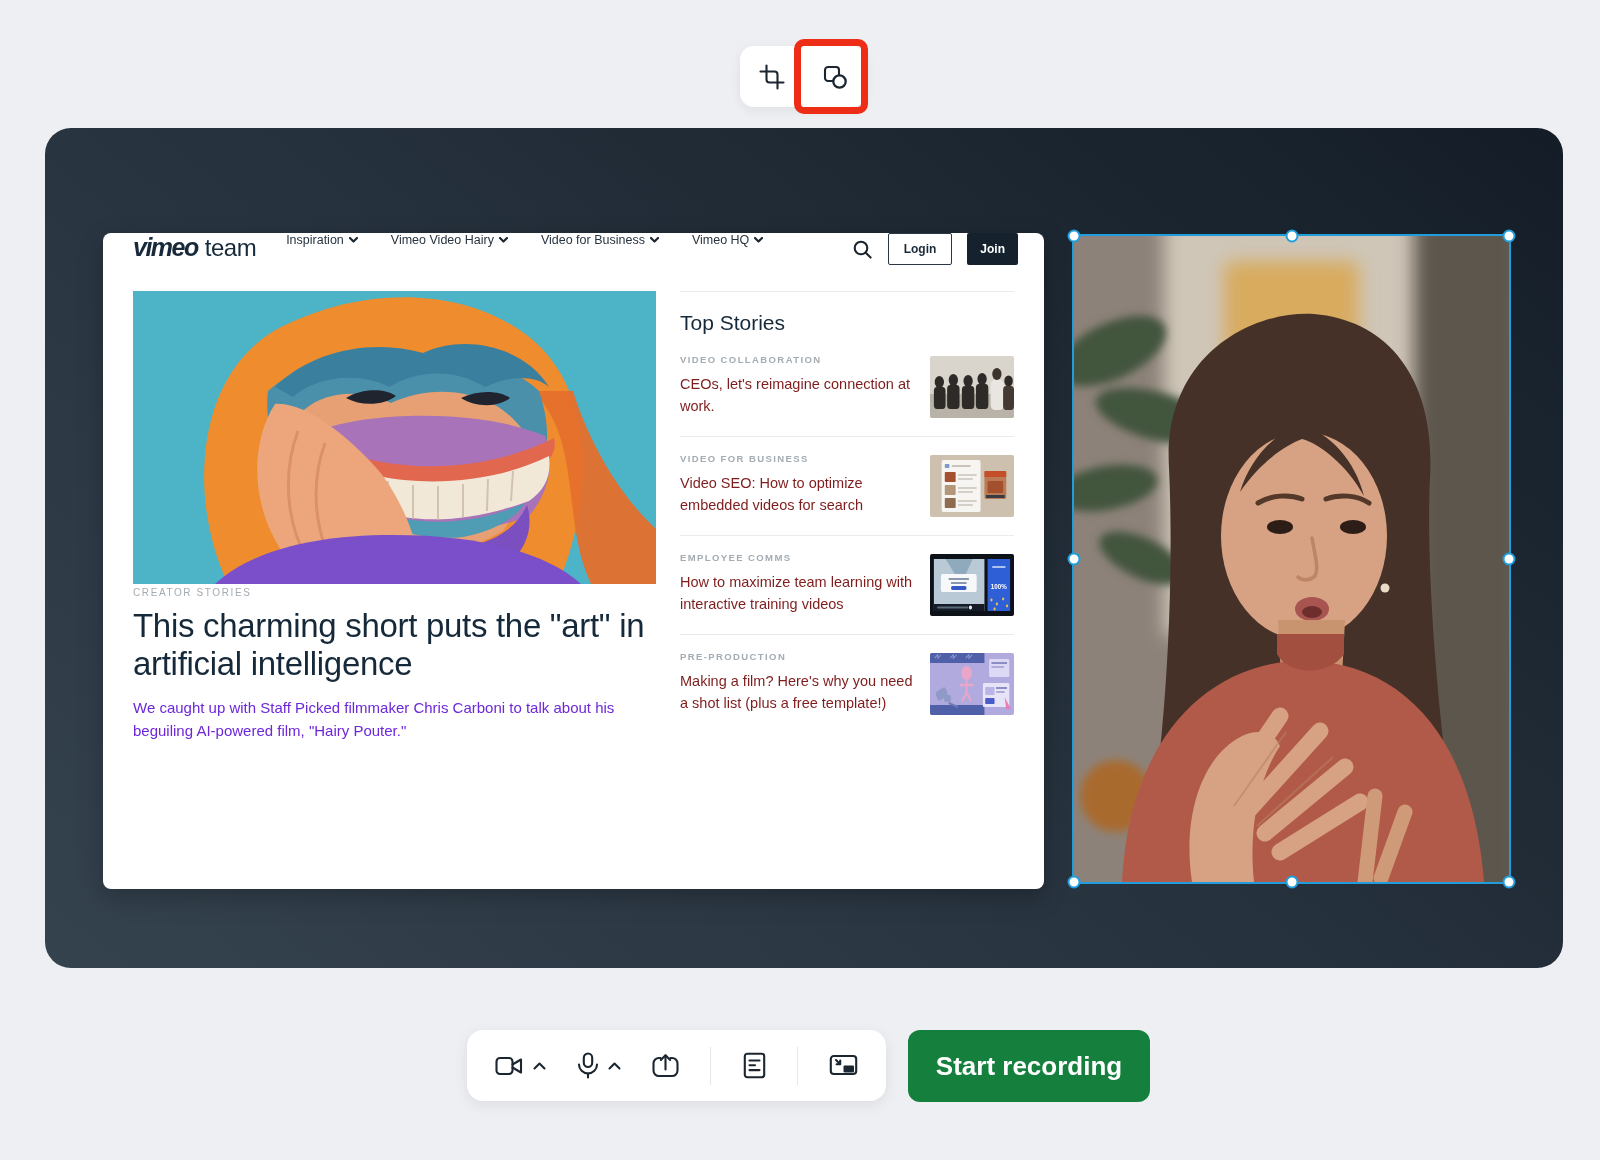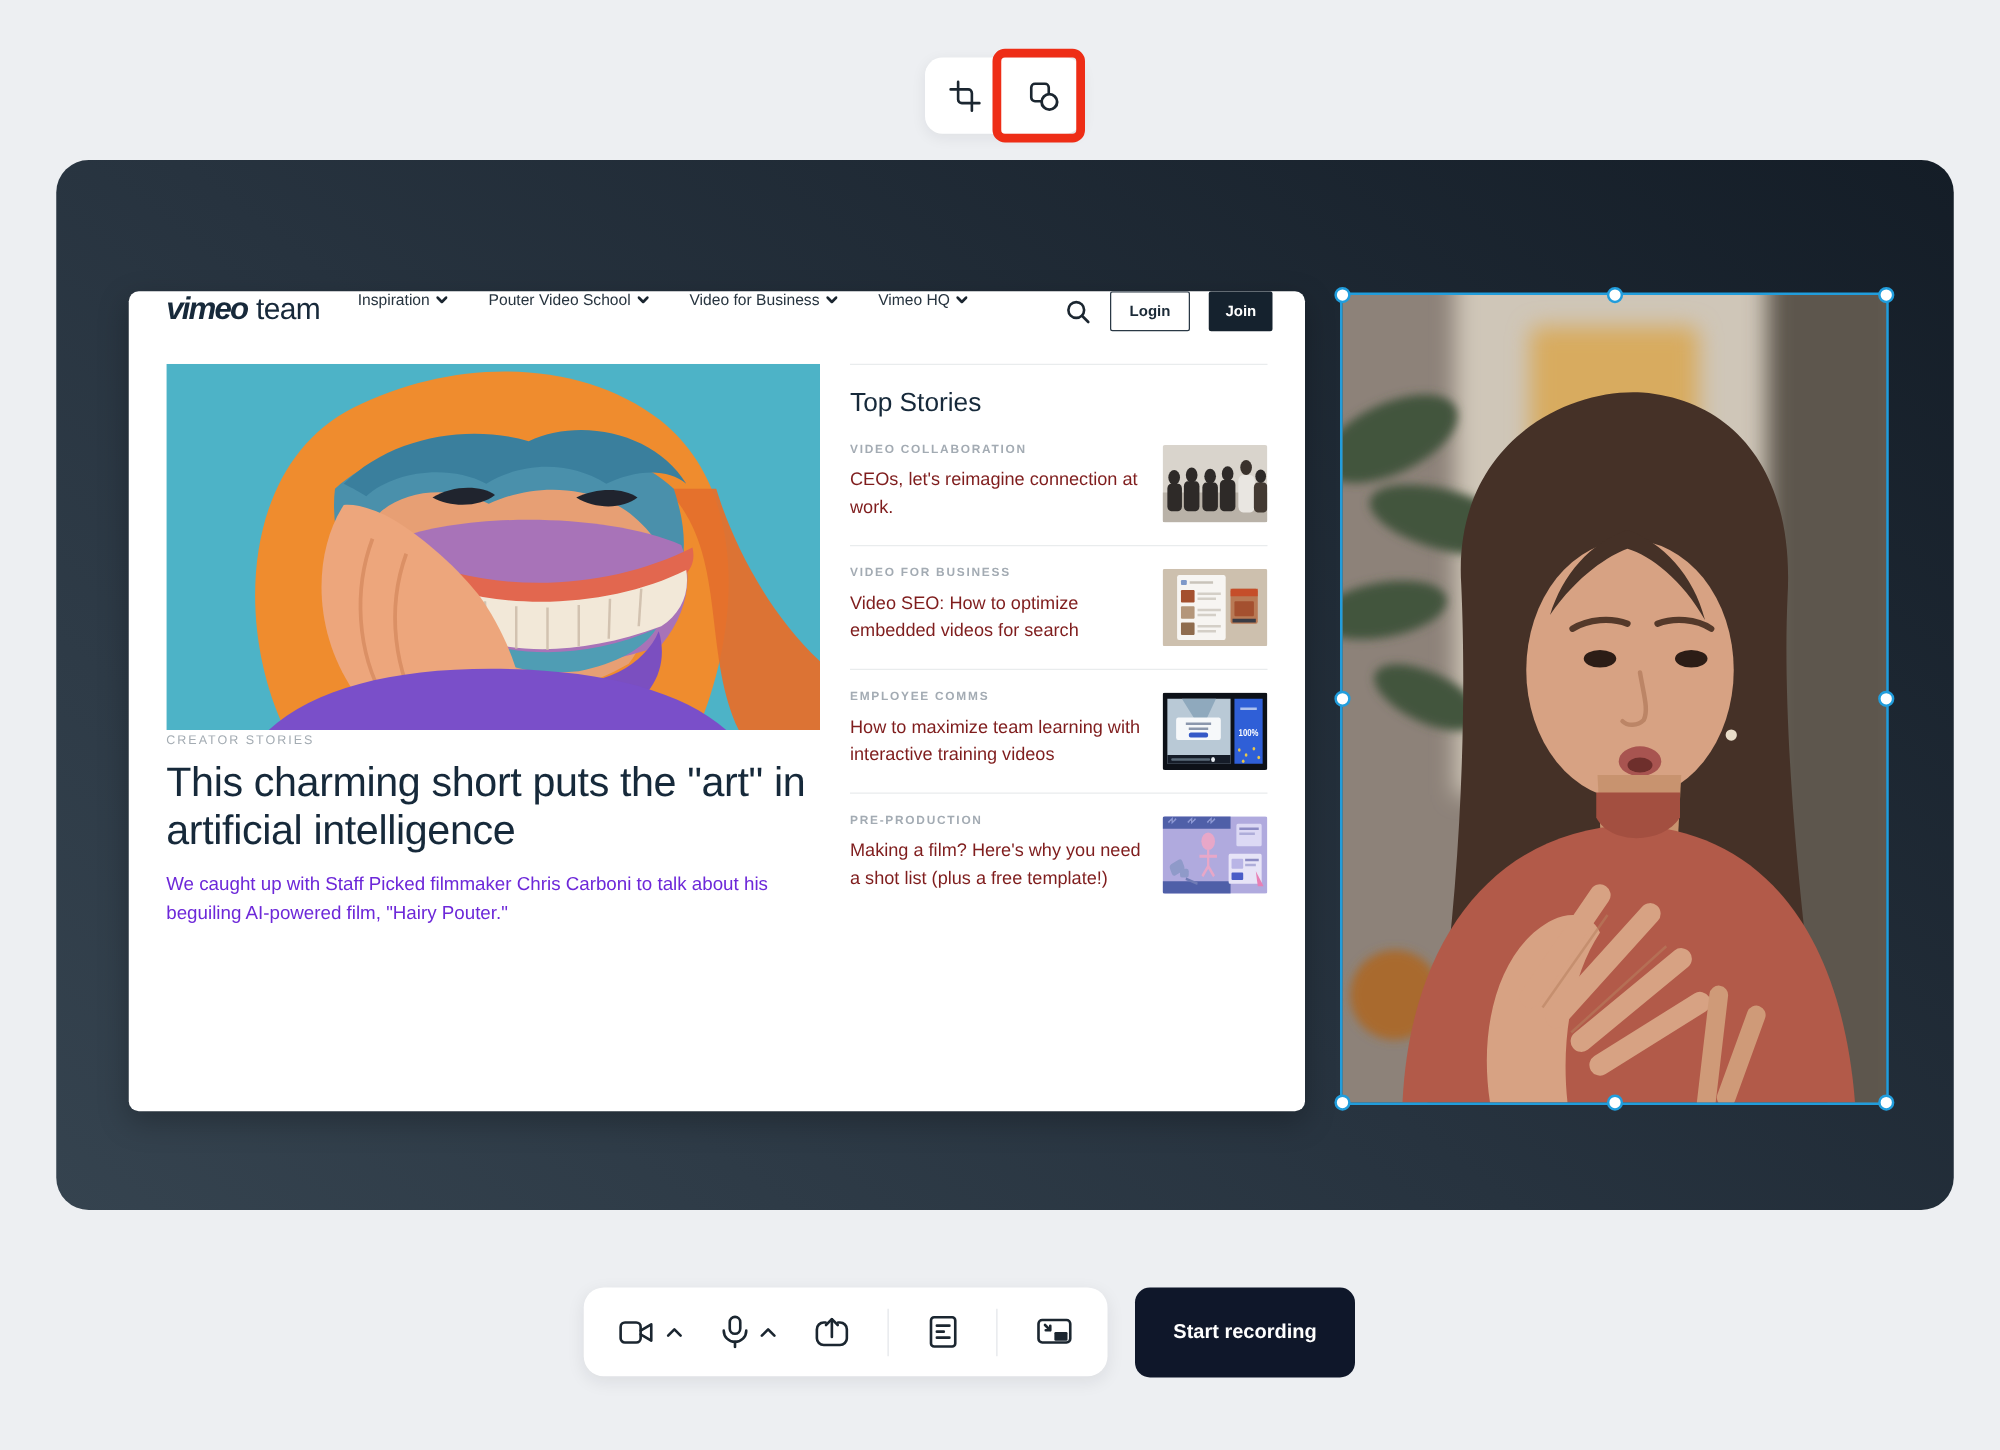--- a/index.html
+++ b/index.html
@@ -96,24 +96,24 @@
     position:absolute; left:467px; top:1030px; width:419px; height:71px;
     background:#ffffff; border-radius:16px;
     box-shadow:0 4px 14px rgba(20,30,40,.08);
     display:flex; align-items:center; justify-content:space-between;
     padding:0 28px;
   }
   .dock-group { display:flex; align-items:center; gap:9px; }
   .dock-btn { display:flex; align-items:center; justify-content:center; cursor:pointer; }
   .dock-divider { width:1px; height:38px; background:#e3e6ea; }
   .start-btn {
-    position:absolute; left:908px; top:1030px; width:176px; height:72px;
-    background:#0f172a; border:none; border-radius:12px;
+    position:absolute; left:908px; top:1030px; width:242px; height:72px;
+    background:#15803d; border:none; border-radius:12px;
     color:#ffffff; font-family:"Liberation Sans",sans-serif;
-    font-size:16px; font-weight:700; cursor:pointer;
+    font-size:26px; font-weight:700; cursor:pointer;
   }
   .ic { stroke:#1b2630; fill:none; stroke-width:2.1; stroke-linecap:round; stroke-linejoin:round; }
 </style>
 </head>
 <body>
 
 <div class="stage">
 
   <div class="editor-toolbar">
     <div class="tool-btn">
@@ -140,21 +140,21 @@
           <span class="logo-blog">team</span>
         </div>
         <nav class="b-nav">
           <span class="navlink">
             <span>Inspiration</span>
             <svg width="9" height="6" viewBox="0 0 9 6">
                 <path class="ic" stroke-width="1.4" d="M1,1 L4.5,4.6 L8,1"></path>
               </svg>
           </span>
           <span class="navlink">
-            <span>Pouter Video School</span>
+            <span>Vimeo Video Hairy</span>
             <svg width="9" height="6" viewBox="0 0 9 6">
                 <path class="ic" stroke-width="1.4" d="M1,1 L4.5,4.6 L8,1"></path>
               </svg>
           </span>
           <span class="navlink">
             <span>Video for Business</span>
             <svg width="9" height="6" viewBox="0 0 9 6">
                 <path class="ic" stroke-width="1.4" d="M1,1 L4.5,4.6 L8,1"></path>
               </svg>
           </span>

